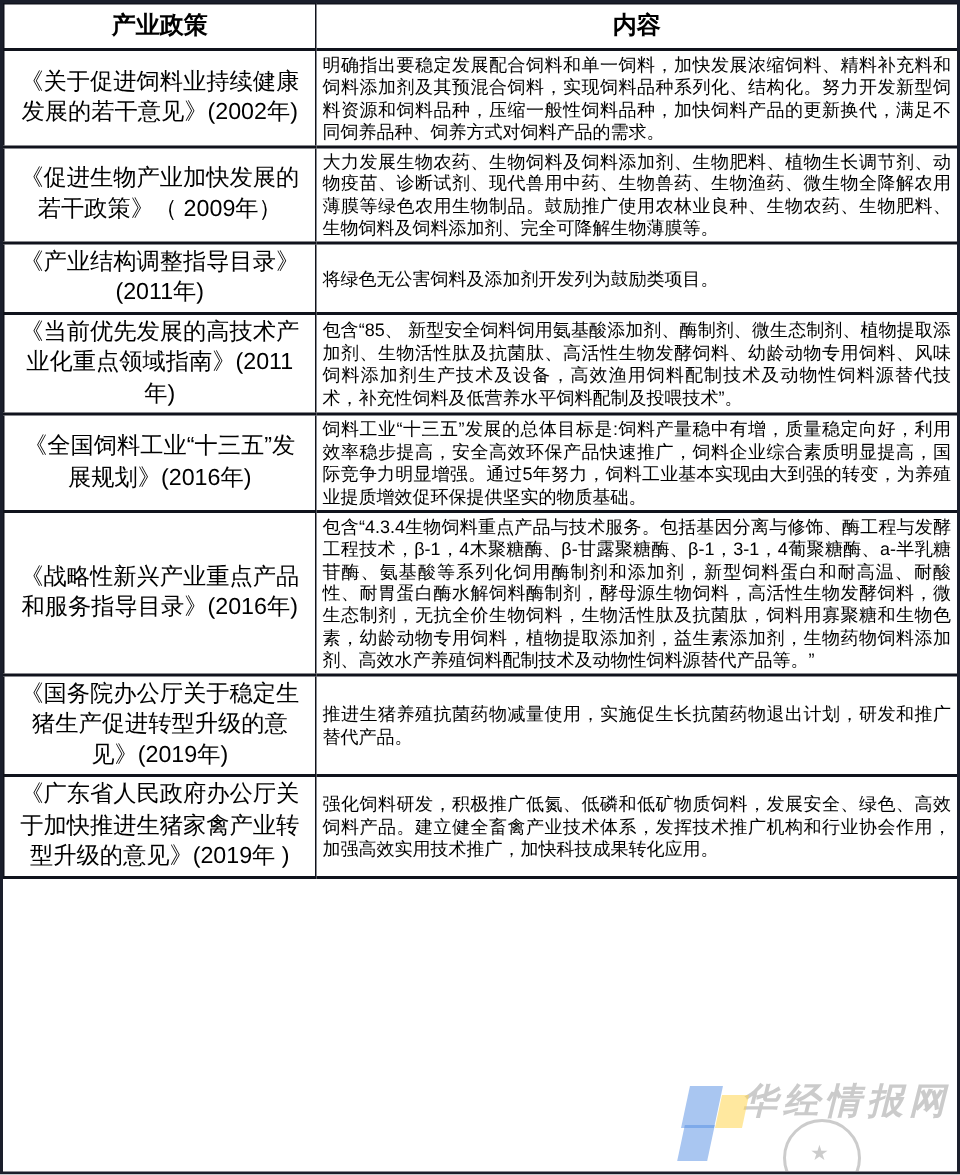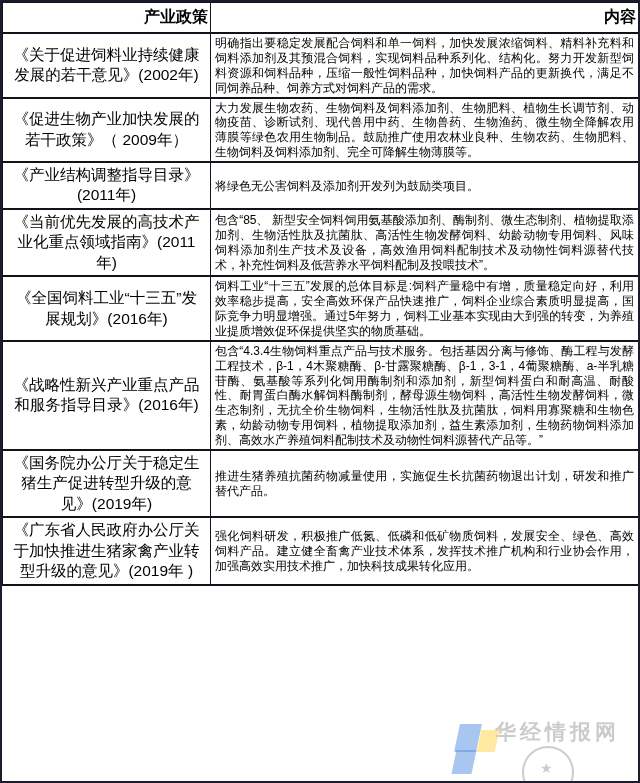--- a/index.html
+++ b/index.html
@@ -31,21 +31,21 @@
   table.policy-table col.c-policy { width:208px; }
   table.policy-table col.c-content { width:428px; }
   table.policy-table th {
     border:1px solid #10131c;
     border-bottom:2px solid #10131c;
     font-size:16px;
     font-weight:bold;
     color:#000;
     padding:4px 2px;
     background:#ffffff;
-    text-align:right;
+    text-align:center;
   }
   table.policy-table td {
     border:1px solid #10131c;
     border-top:2px solid #10131c;
     border-bottom:2px solid #10131c;
     color:#000;
     vertical-align:middle;
   }
   td.policy {
     text-align:center;
@@ -55,27 +55,28 @@
   }
   td.content {
     font-size:12px;
     line-height:1.24;
     text-align:justify;
     padding:2px 4px 1px 4px;
   }
   
   .wm-text {
     position:absolute;
-    right:18px;
+    right:4px;
     top:716px;
-    font-size:21px;
+    font-size:24px;
     letter-spacing:4px;
     color:rgba(130,130,130,0.42);
     font-weight:bold;
     pointer-events:none;
+    font-style:italic;
   }
   .wm-logo-blue1, .wm-logo-blue2 {
     position:absolute;
     width:22px; height:28px;
     background:rgba(84,141,227,0.50);
     transform:skewX(-12deg);
     pointer-events:none;
   }
   .wm-logo-blue1 { left:455px; top:722px; }
   .wm-logo-blue2 { left:452px; top:748px; width:20px; height:24px; }

